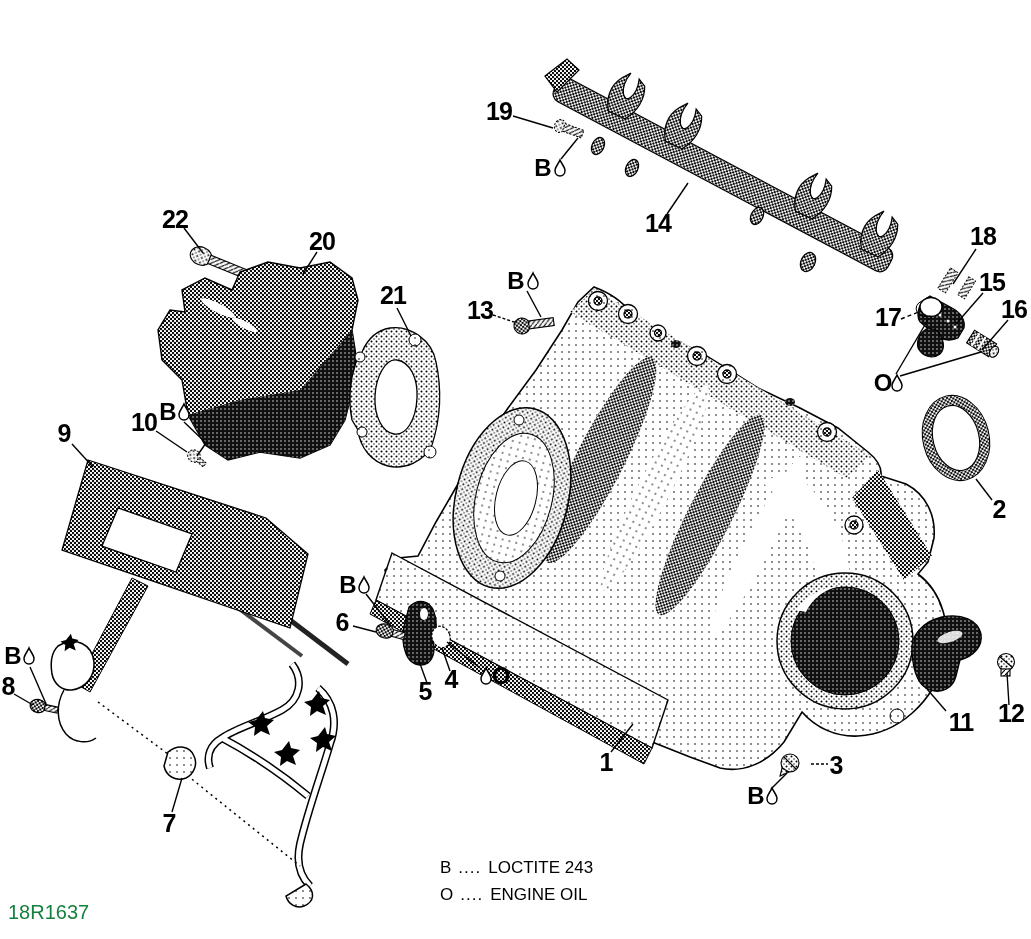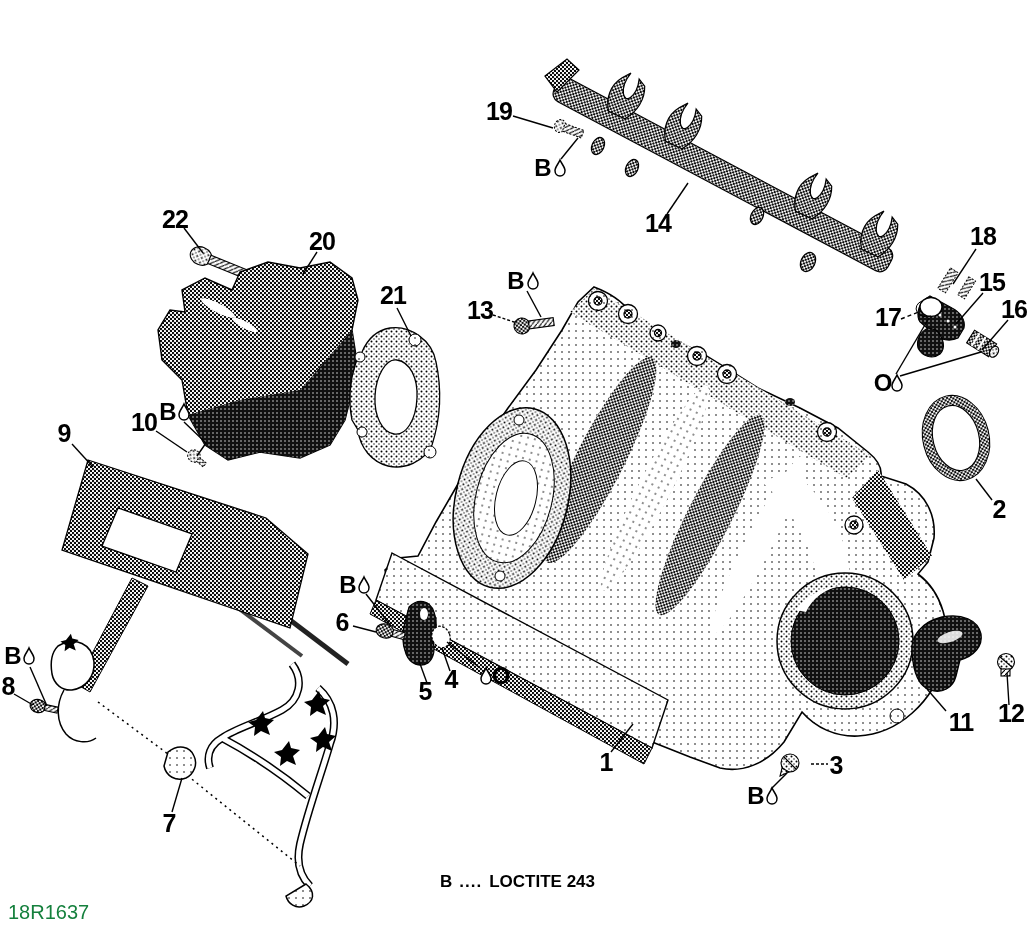--- a/index.html
+++ b/index.html
@@ -1,21 +1,21 @@
 <!DOCTYPE html>
 <html><head>
 <meta charset="utf-8">
 <style>
   html,body{margin:0;padding:0;background:#888;}
   .canvas{position:relative;width:1031px;height:939px;background:#ffffff;overflow:hidden;
           font-family:"Liberation Sans",sans-serif;}
   .canvas svg{position:absolute;left:0;top:0;}
   .callout-text{font-family:"Liberation Sans",sans-serif;font-weight:bold;font-size:25px;fill:#000;letter-spacing:-1px;}
   .marker-text{font-family:"Liberation Sans",sans-serif;font-weight:bold;font-size:24px;fill:#000;}
-  .legend{position:absolute;left:440px;top:854px;font-weight:bold;font-size:17px;color:#000;line-height:27px;letter-spacing:0px;margin-top:14px;}
+  .legend{position:absolute;left:440px;top:854px;font-weight:normal;font-size:17px;color:#000;line-height:27px;letter-spacing:0px;}
   .legend .dots{margin:0 7px;letter-spacing:1px;}
   .drawing-number{position:absolute;left:8px;top:901px;font-size:20px;color:#15803d;font-weight:normal;}
 </style>
 </head>
 <body>
 
 <div class="canvas">
 
 <svg width="1031" height="939" viewBox="0 0 1031 939">
   <defs>
@@ -323,17 +323,20 @@
       <path transform="translate(486,676)" d="M0,-8 C1.5,-4.5 5,-0.5 5,2.5 C5,5.8 2.8,8 0,8 C-2.8,8 -5,5.8 -5,2.5 C-5,-0.5 -1.5,-4.5 0,-8 Z" fill="#fff" stroke="#000" stroke-width="1.5"></path>
       <text class="marker-text" x="501" y="684">O</text>
     </g>
   </g>
 </svg>
 
 <div class="legend">
   <div>
     <span>B</span><span class="dots">....</span><span>LOCTITE 243</span>
   </div>
+  <div>
+    <span>O</span><span class="dots">....</span><span>ENGINE OIL</span>
+  </div>
 </div>
 
 <div class="drawing-number">18R1637</div>
 
 </div>
 
 </body></html>

